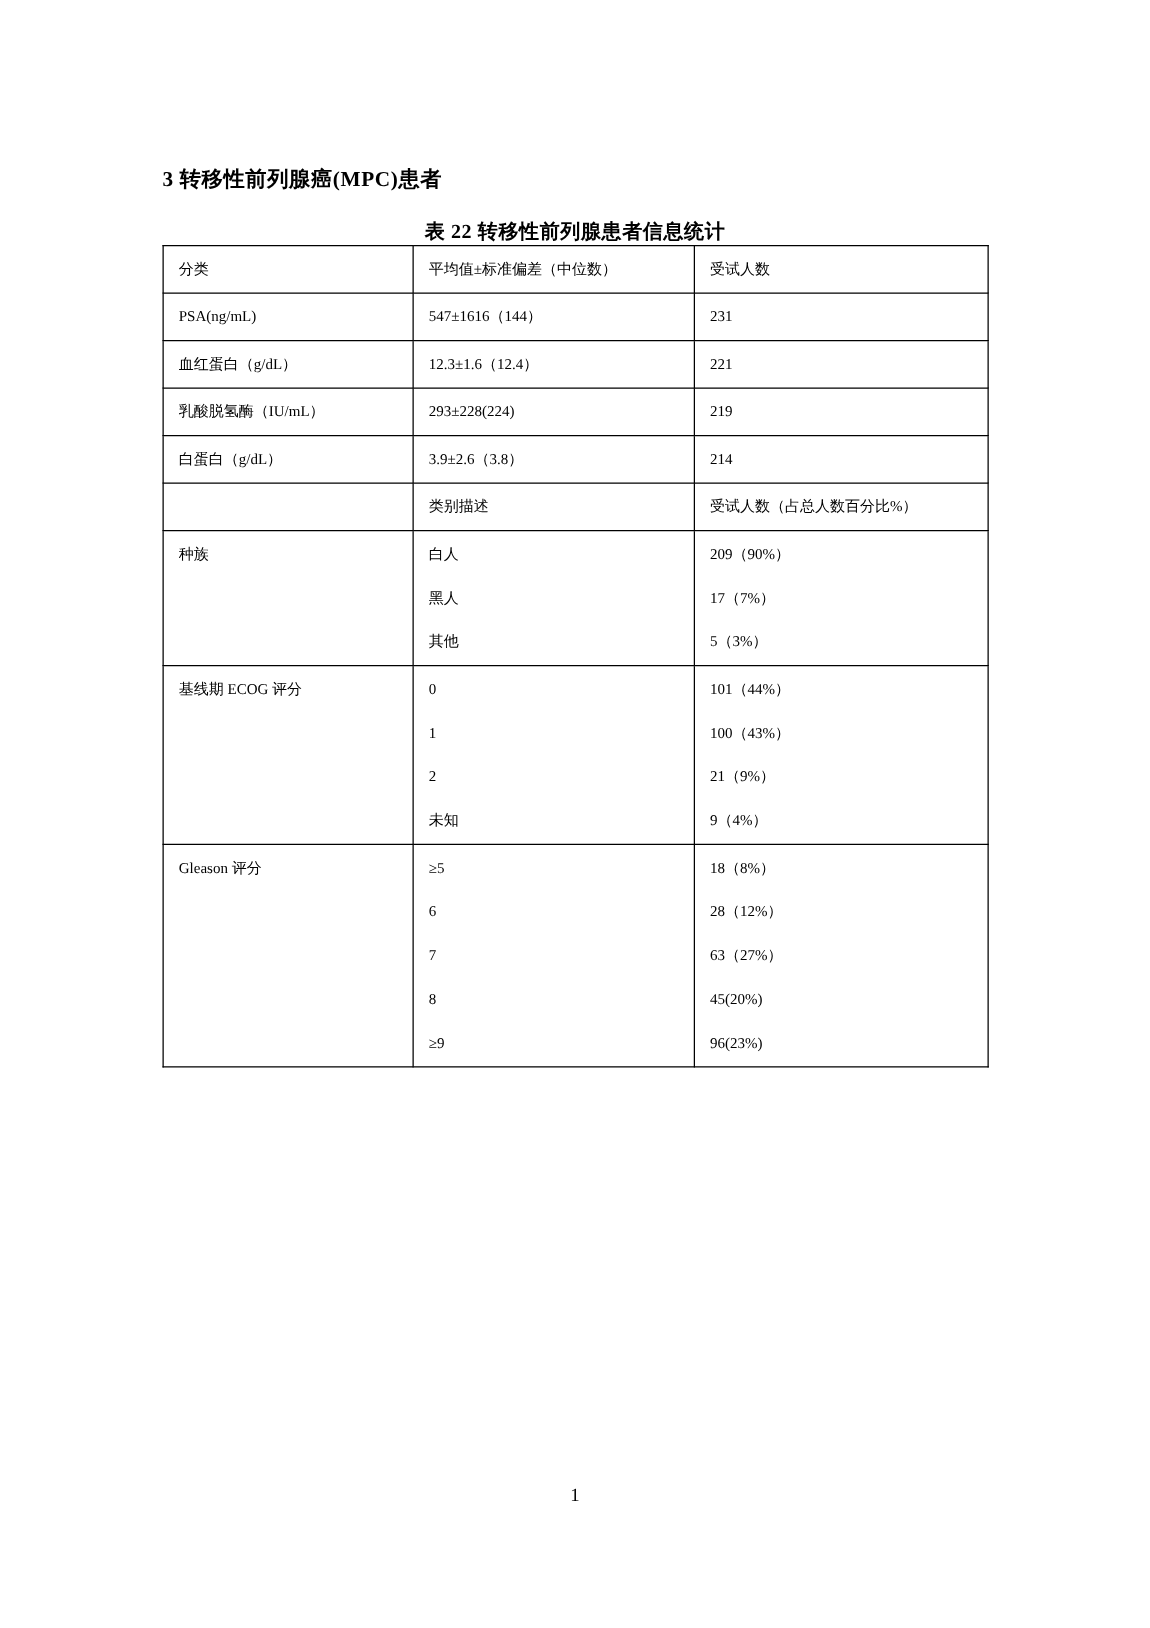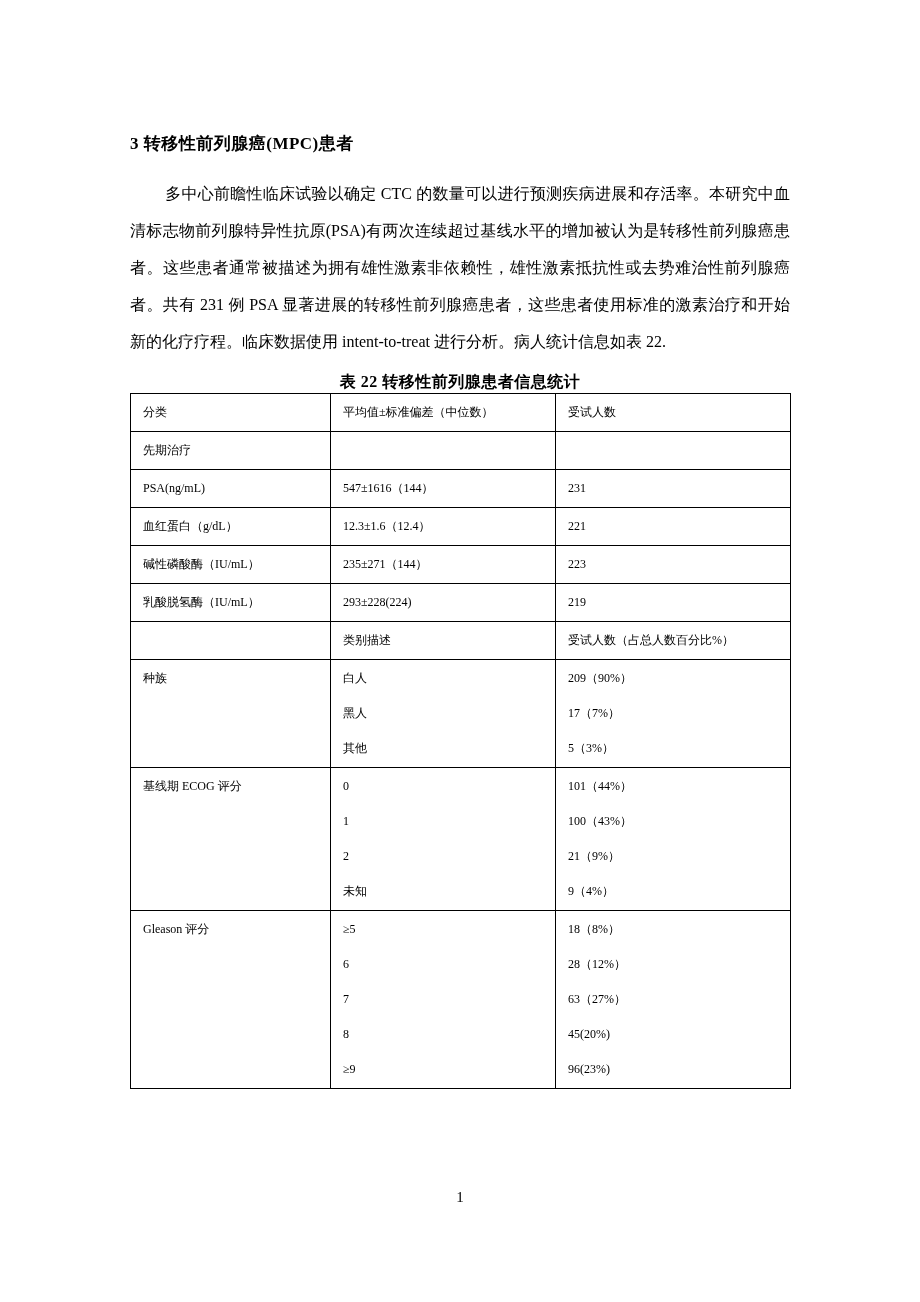--- a/index.html
+++ b/index.html
@@ -68,21 +68,20 @@
     font-size: 15px;
   }
 </style>
 </head>
 <body>
 
 <div class="page">
 
   <div class="heading">3  转移性前列腺癌(MPC)患者</div>
 
-  <div class="para">多中心前瞻性临床试验以确定 CTC 的数量可以进行预测疾病进展和存活率。本研究中血清标志物前列腺特异性抗原(PSA)有两次连续超过基线水平的增加被认为是转移性前列腺癌患者。这些患者通常被描述为拥有雄性激素非依赖性，雄性激素抵抗性或去势难治性前列腺癌者。共有 231 例 PSA 显著进展的转移性前列腺癌患者，这些患者使用标准的激素治疗和开始新的化疗疗程。临床数据使用 intent-to-treat 进行分析。病人统计信息如表 22.</div>
 
   <div class="caption">表 22 转移性前列腺患者信息统计</div>
 
   <table class="stats">
     <colgroup>
       <col style="width:200px">
       <col style="width:225px">
       <col style="width:235px">
     </colgroup>
     <thead>
@@ -94,31 +93,20 @@
             <div class="cell-line">平均值±标准偏差（中位数）</div>
           </th>
         <th>
             <div class="cell-line">受试人数</div>
           </th>
       </tr>
     </thead>
     <tbody id="table-body">
         <tr>
           <td>
-            <div class="cell-line">先期治疗</div>
-          </td>
-          <td>
-            <div class="cell-line"></div>
-          </td>
-          <td>
-            <div class="cell-line"></div>
-          </td>
-        </tr>
-        <tr>
-          <td>
             <div class="cell-line">PSA(ng/mL)</div>
           </td>
           <td>
             <div class="cell-line">547±1616（144）</div>
           </td>
           <td>
             <div class="cell-line">231</div>
           </td>
         </tr>
         <tr>
@@ -127,38 +115,38 @@
           </td>
           <td>
             <div class="cell-line">12.3±1.6（12.4）</div>
           </td>
           <td>
             <div class="cell-line">221</div>
           </td>
         </tr>
         <tr>
           <td>
-            <div class="cell-line">碱性磷酸酶（IU/mL）</div>
-          </td>
-          <td>
-            <div class="cell-line">235±271（144）</div>
-          </td>
-          <td>
-            <div class="cell-line">223</div>
-          </td>
-        </tr>
-        <tr>
-          <td>
             <div class="cell-line">乳酸脱氢酶（IU/mL）</div>
           </td>
           <td>
             <div class="cell-line">293±228(224)</div>
           </td>
           <td>
             <div class="cell-line">219</div>
+          </td>
+        </tr>
+        <tr>
+          <td>
+            <div class="cell-line">白蛋白（g/dL）</div>
+          </td>
+          <td>
+            <div class="cell-line">3.9±2.6（3.8）</div>
+          </td>
+          <td>
+            <div class="cell-line">214</div>
           </td>
         </tr>
         <tr>
           <td>
             <div class="cell-line"></div>
           </td>
           <td>
             <div class="cell-line">类别描述</div>
           </td>
           <td>

